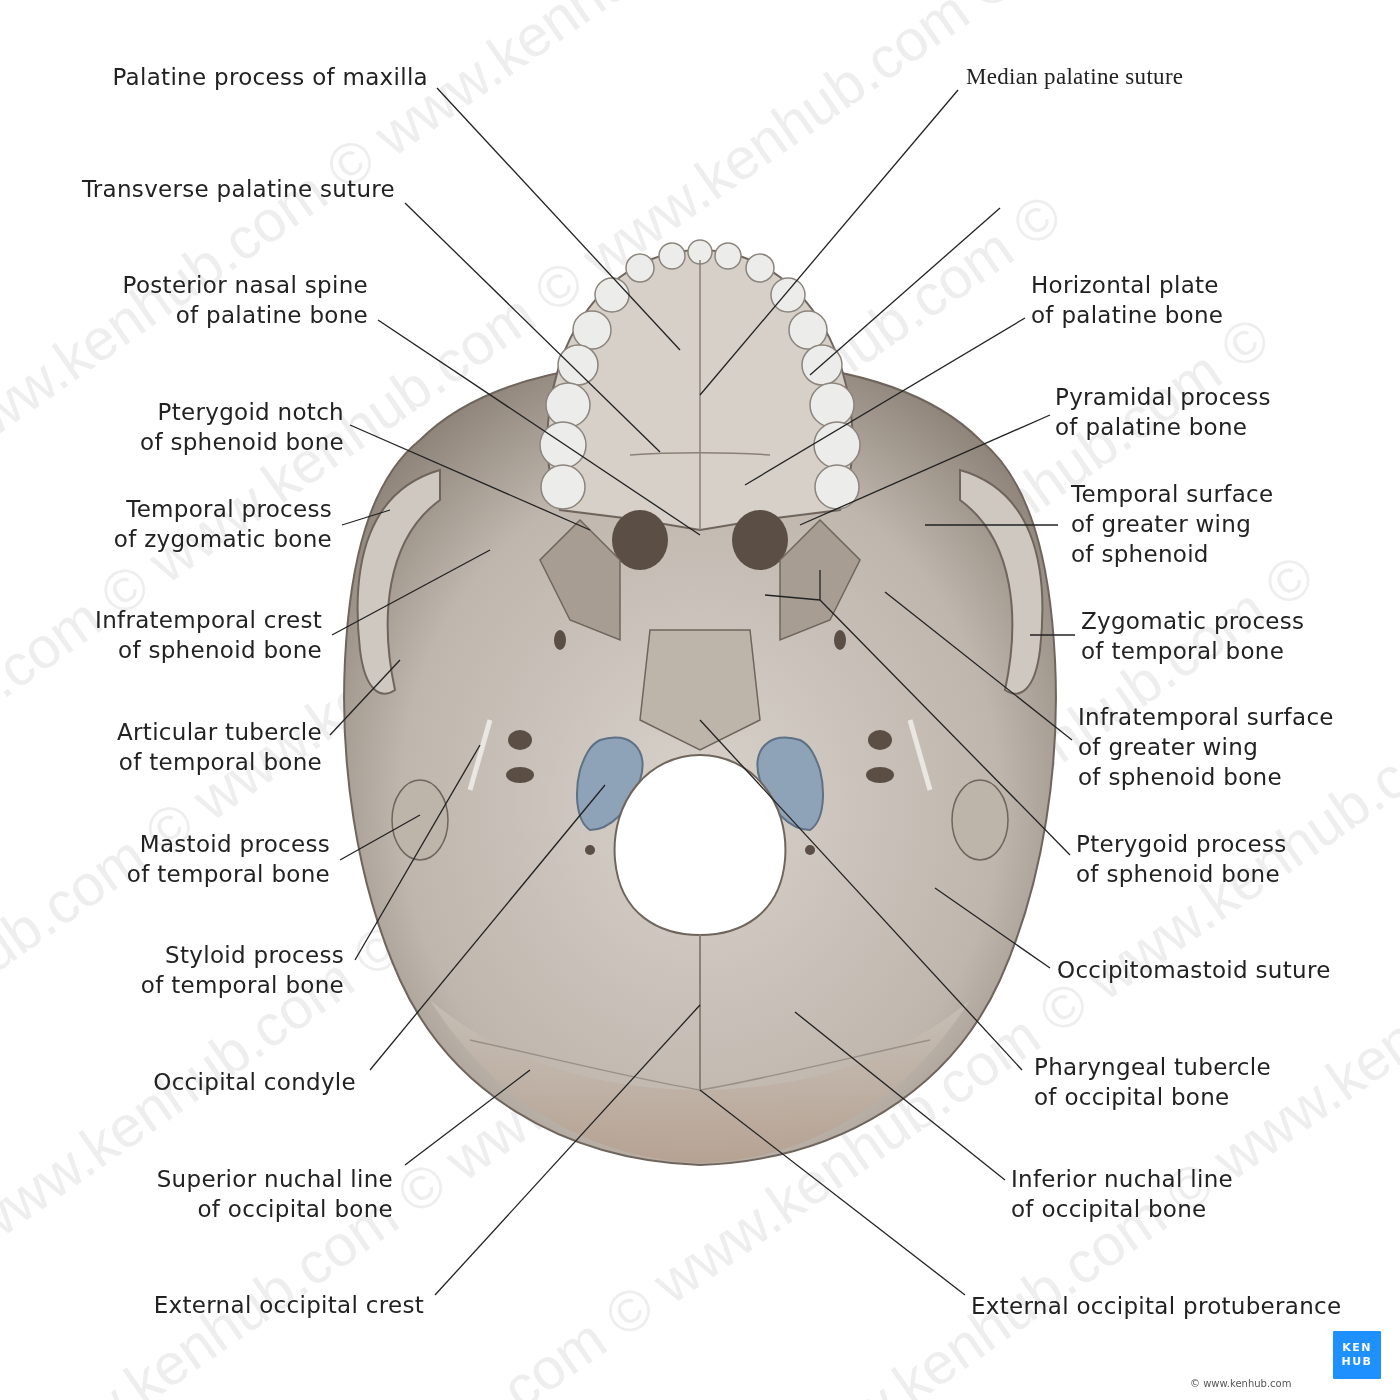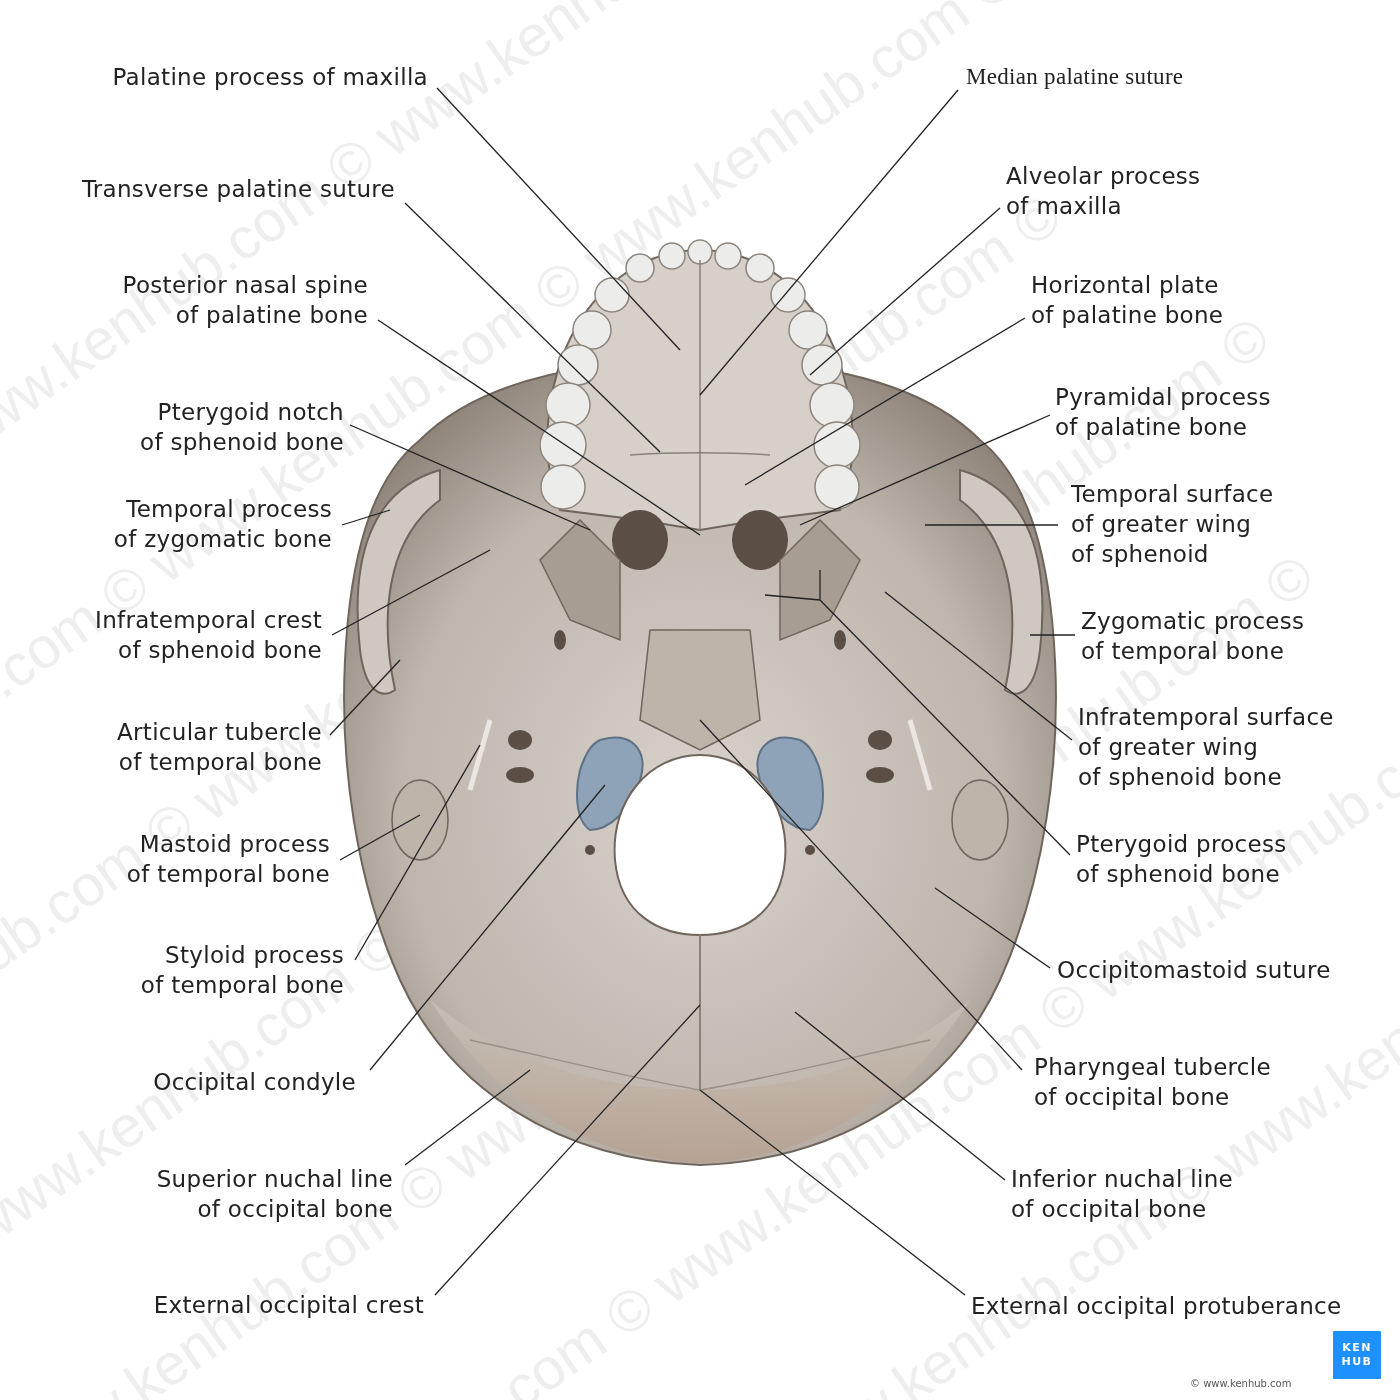--- a/index.html
+++ b/index.html
@@ -178,24 +178,20 @@
     <span>Superior nuchal line</span>
     <span>of occipital bone</span>
   </div>
   <div class="label r" style="right:976px;top:1290px;">
     <span>External occipital crest</span>
   </div>
 
   <div class="label l" style="left:966px;top:62px;font-family:Liberation Serif, serif;">
     <span>Median palatine suture</span>
   </div>
-  <div class="label l" style="left:1006px;top:161px;">
-    <span>Alveolar process</span>
-    <span>of maxilla</span>
-  </div>
   <div class="label l" style="left:1031px;top:270px;">
     <span>Horizontal plate</span>
     <span>of palatine bone</span>
   </div>
   <div class="label l" style="left:1055px;top:382px;">
     <span>Pyramidal process</span>
     <span>of palatine bone</span>
   </div>
   <div class="label l" style="left:1071px;top:479px;">
     <span>Temporal surface</span>

